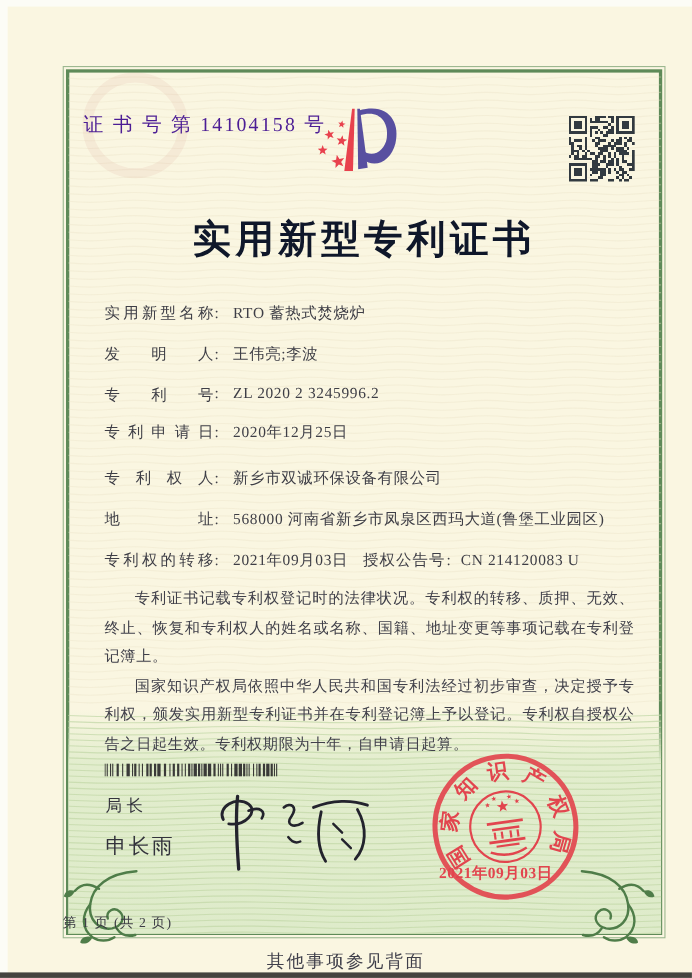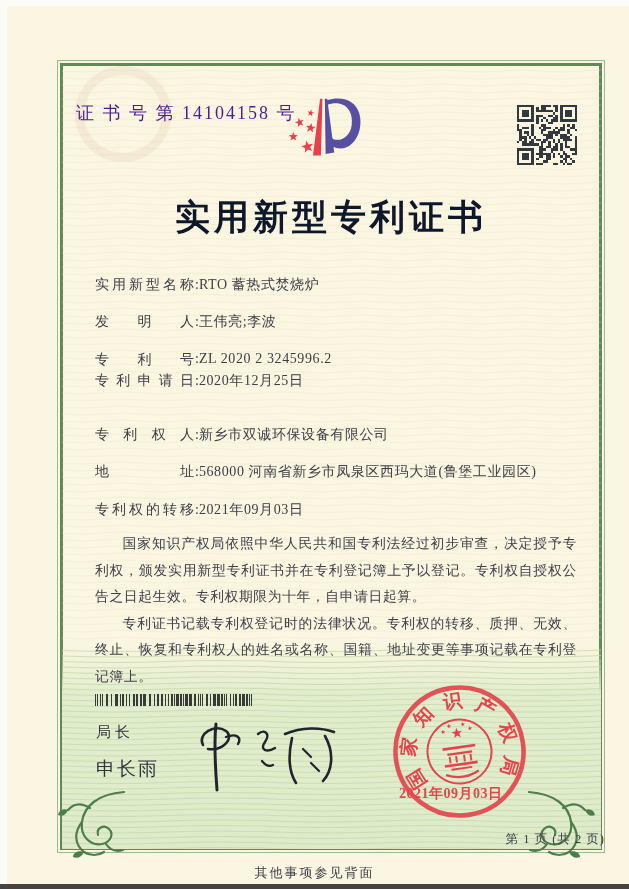--- a/index.html
+++ b/index.html
@@ -22,37 +22,37 @@
   
   .watermark{left:75px;top:66px;width:78px;height:78px;border-radius:50%;
     border:9px solid rgba(205,125,115,.10);}
   .cert-no{left:76px;top:101px;font-size:18px;letter-spacing:2px;color:#4c1d95;}
   .title{left:57px;top:194px;width:548px;text-align:center;
     font-size:35px;font-weight:600;letter-spacing:4px;color:#0f172a;}
   
   .frow{left:95px;width:500px;height:22px;font-size:14px;color:#3e3e46;white-space:nowrap;}
   .flabel{display:inline-block;width:99px;text-align:justify;text-align-last:justify;vertical-align:top;}
   .fcolon{margin-left:1px;}
-  .fvalue{letter-spacing:.6px;}
+  .fvalue{margin-left:13px;letter-spacing:.6px;}
   .grant2{position:absolute;left:235px;top:0;white-space:nowrap;}
   .g2label{display:inline-block;letter-spacing:1px;}
   .paras{left:95px;top:531px;width:482px;font-size:13.8px;line-height:26.6px;
     text-align:justify;color:#40404a;letter-spacing:.6px;}
   .paras p{margin:0;text-indent:2em;}
   
   .director-title{left:96px;top:723px;font-size:15px;letter-spacing:4px;color:#33333c;text-align:right;}
   .director-name{left:96px;top:756px;font-size:19px;letter-spacing:2px;color:#33333c;}
   .seal{left:391px;top:683px;width:137px;height:137px;transform:rotate(-8deg);}
   .seal-char{position:absolute;left:50%;top:50%;font-size:19px;font-weight:700;
     color:var(--seal-red,#e2454e);}
   .seal-date{left:399px;top:785px;width:130px;font-size:14px;font-weight:700;
     letter-spacing:.5px;color:var(--seal-red,#e2454e);white-space:nowrap;}
-  .page-number{left:57px;top:831px;width:548px;text-align:right;font-size:12.5px;
+  .page-number{left:57px;top:831px;width:548px;text-align:left;font-size:12.5px;
     letter-spacing:1px;color:#3c3c44;}
-  .back-note{left:0;top:864px;width:629px;text-align:center;font-size:13px;
+  .back-note{left:0;top:864px;width:629px;text-align:center;font-size:16px;
     letter-spacing:2px;color:#3f3f4a;}
   svg{display:block;}
 </style>
 </head>
 <body>
 
 <div class="abs edge-left"></div>
 <div class="abs edge-top"></div>
 
 <div class="abs frame-outer">
@@ -428,36 +428,39 @@
 
 <div class="abs frow" style="top:276px;">
   <span class="flabel">实用新型名称</span><span class="fcolon">:</span><span class="fvalue">RTO 蓄热式焚烧炉</span>
 </div>
 <div class="abs frow" style="top:313px;">
   <span class="flabel">发明人</span><span class="fcolon">:</span><span class="fvalue">王伟亮;李波</span>
 </div>
 <div class="abs frow" style="top:351px;">
   <span class="flabel">专利号</span><span class="fcolon">:</span><span class="fvalue">ZL 2020 2 3245996.2</span>
 </div>
-<div class="abs frow" style="top:372px;">
+<div class="abs frow" style="top:384px;">
   <span class="flabel">专利申请日</span><span class="fcolon">:</span><span class="fvalue">2020年12月25日</span>
 </div>
 <div class="abs frow" style="top:426px;">
   <span class="flabel">专利权人</span><span class="fcolon">:</span><span class="fvalue">新乡市双诚环保设备有限公司</span>
 </div>
 <div class="abs frow" style="top:463px;">
   <span class="flabel">地址</span><span class="fcolon">:</span><span class="fvalue">568000 河南省新乡市凤泉区西玛大道(鲁堡工业园区)</span>
 </div>
 <div class="abs frow" style="top:501px;">
   <span class="flabel">专利权的转移</span><span class="fcolon">:</span><span class="fvalue">2021年09月03日</span>
+  <span class="grant2">
+    <span class="g2label">授权公告号</span><span class="fcolon">:</span><span class="fvalue" style="margin-left:9px;">CN 214120083 U</span>
+  </span>
 </div>
 
 <div class="abs paras">
+  <p>专利证书记载专利权登记时的法律状况。专利权的转移、质押、无效、终止、恢复和专利权人的姓名或名称、国籍、地址变更等事项记载在专利登记簿上。</p>
   <p>国家知识产权局依照中华人民共和国专利法经过初步审查，决定授予专利权，颁发实用新型专利证书并在专利登记簿上予以登记。专利权自授权公告之日起生效。专利权期限为十年，自申请日起算。</p>
-  <p>专利证书记载专利权登记时的法律状况。专利权的转移、质押、无效、终止、恢复和专利权人的姓名或名称、国籍、地址变更等事项记载在专利登记簿上。</p>
 </div>
 
 <svg class="abs" id="barcode" style="left:95px;top:694px;" width="158" height="12" viewBox="0 0 158 12" preserveAspectRatio="none">
     <rect x="0" y="0" width="1" height="12" fill="#3a3a38"></rect>
     <rect x="2" y="0" width="1" height="12" fill="#3a3a38"></rect>
     <rect x="5" y="0" width="1" height="12" fill="#3a3a38"></rect>
     <rect x="7" y="0" width="1" height="12" fill="#3a3a38"></rect>
     <rect x="11" y="0" width="2" height="12" fill="#3a3a38"></rect>
     <rect x="16" y="0" width="1" height="12" fill="#3a3a38"></rect>
     <rect x="20" y="0" width="3" height="12" fill="#3a3a38"></rect>

